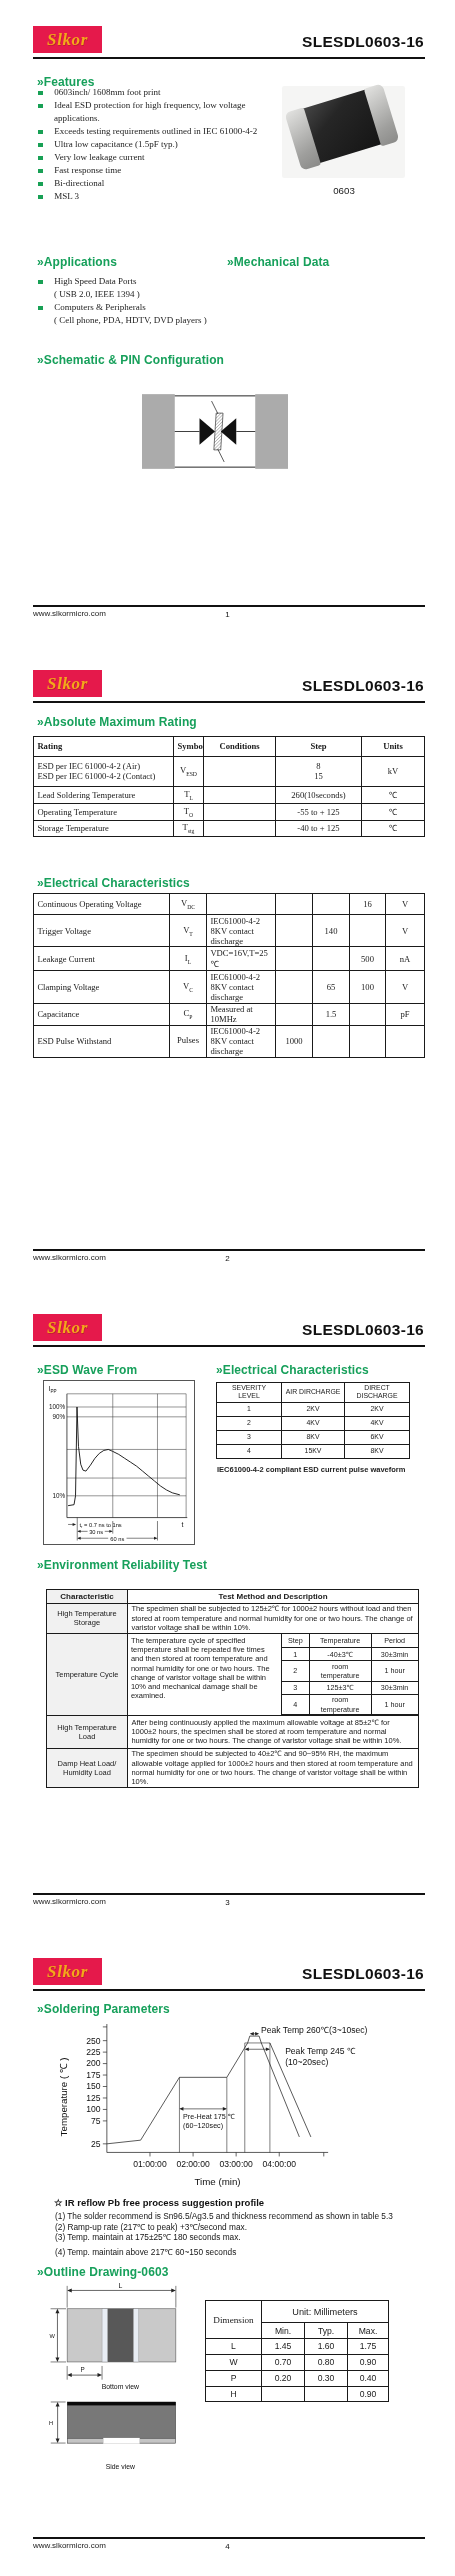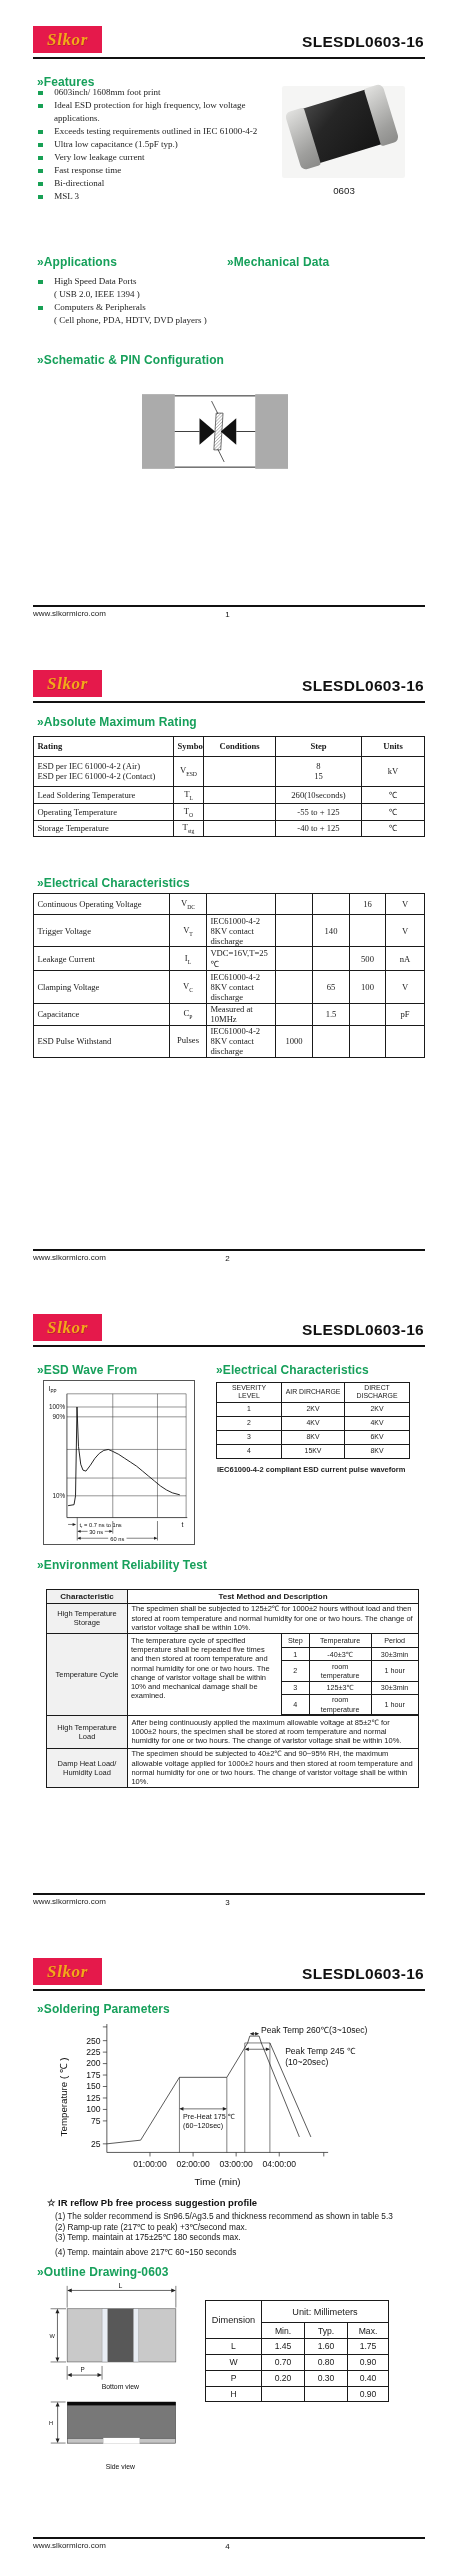--- a/index.html
+++ b/index.html
@@ -510,21 +510,21 @@
           <polygon points="352.63599999999997,29 345.63599999999997,25.8 345.63599999999997,32.2" fill="#222"></polygon>
         </g>
       <text x="356" y="28" font-size="15" fill="#111">Peak Temp 260℃(3~10sec)</text>
       <text x="398" y="64" font-size="15" fill="#111">Peak Temp 245 ℃</text>
       <text x="398" y="83" font-size="15" fill="#111">(10~20sec)</text>
       <text x="220" y="178" font-size="12.5" fill="#111">Pre-Heat 175 ℃</text>
       <text x="220" y="194" font-size="12.5" fill="#111">(60~120sec)</text>
       <text x="280" y="292" font-size="17" text-anchor="middle" fill="#111">Time (min)</text>
     </svg>
 
-    <div class="abs" style="left:47px;top:265px;">
+    <div class="abs" style="left:54px;top:265px;">
       <span class="star-title">☆</span>
       <span class="star-title">IR reflow Pb free process suggestion profile</span>
     </div>
     <div class="abs note-line" style="left:55px;top:279px;width:367px;">(1) The solder recommend is Sn96.5/Ag3.5 and thickness recommend as shown in table 5.3</div>
     <div class="abs note-line" style="left:55px;top:290px;width:367px;">(2) Ramp-up rate (217℃ to peak) +3℃/second max.</div>
     <div class="abs note-line" style="left:55px;top:300px;width:367px;">(3) Temp. maintain at 175±25℃  180  seconds  max.</div>
     <div class="abs note-line" style="left:55px;top:315px;width:367px;">(4) Temp. maintain above 217℃  60~150  seconds</div>
 
     <div class="h-green" style="left:37px;top:333px;">»Outline Drawing-0603</div>
 
@@ -572,21 +572,21 @@
 
     <table class="dt dimT abs" style="left:205px;top:368px;width:183px;border:1.1px solid #1a1a1a;">
       <colgroup>
           <col style="width:56px">
           <col style="width:43px">
           <col style="width:43px">
           <col style="width:41px">
         </colgroup>
       <tbody>
           <tr style="height:22px;">
-        <td class="cen" rowspan="2" style="font-size:9.2px;">Dimension</td>
+        <td class="cen" rowspan="2" style="font-size:9.2px;font-family:Liberation Serif, serif;">Dimension</td>
         <td class="cen" colspan="3" style="font-size:9.2px;">Unit: Millimeters</td>
       </tr>
       <tr style="height:16px;">
         <td class="cen">Min.</td>
         <td class="cen">Typ.</td>
         <td class="cen">Max.</td>
       </tr>
       <tr style="height:15.5px;">
         <td class="cen">L</td>
         <td class="cen">1.45</td>

